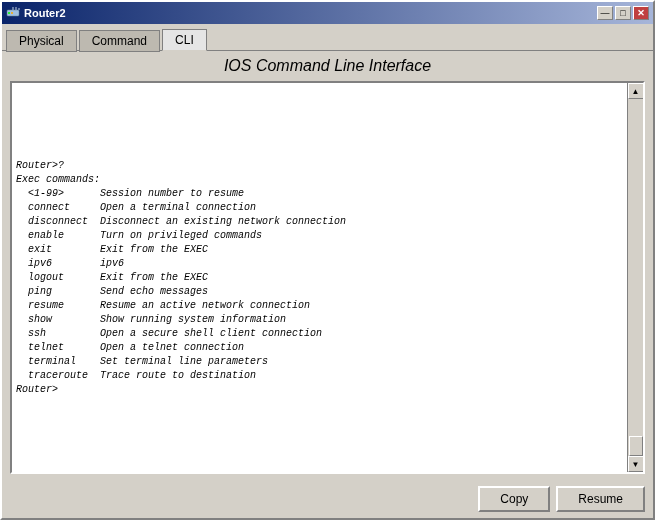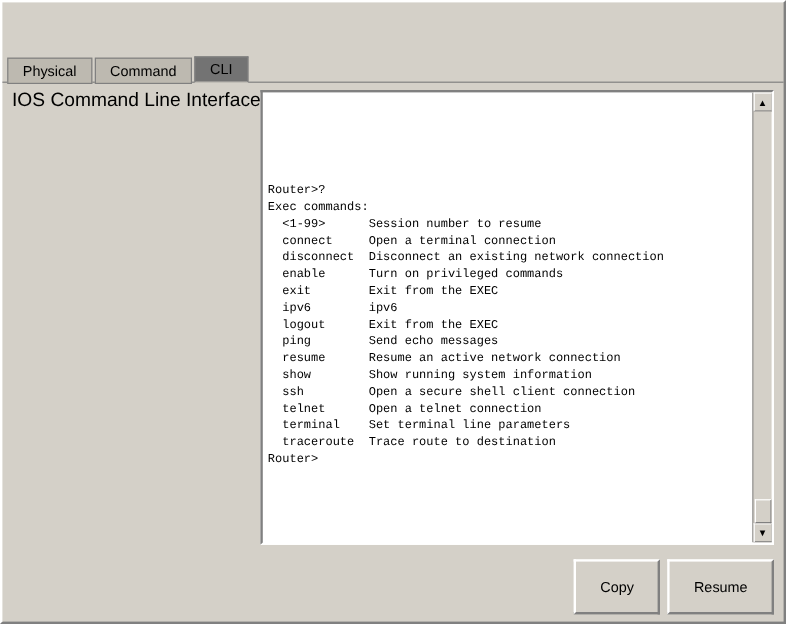--- a/index.html
+++ b/index.html
@@ -86,51 +86,51 @@
     .title-btn.close {
       background: #d4d0c8;
     }
 
     .tab-bar {
       display: flex;
       align-items: flex-end;
       padding: 4px 4px 0 4px;
       gap: 2px;
       flex-shrink: 0;
-      margin-top: 40px;
     }
 
     .tab {
       padding: 3px 12px;
       border: 1px solid #808080;
       background: #d4d0c8;
       cursor: pointer;
       font-size: 12px;
       position: relative;
       top: 1px;
     }
 
     .tab.active {
-      background: #737373;
+      background: #e5e5e5;
       border-bottom-color: #d4d0c8;
       z-index: 2;
       font-weight: normal;
     }
 
     .tab:not(.active) {
       background: #bdb9b0;
       top: 2px;
     }
 
     .content-area {
       padding: 6px 8px;
       flex: 1;
       display: flex;
-      flex-direction: row;
+      flex-direction: column;
       overflow: hidden;
+      font-style: italic;
     }
 
     .page-title {
       text-align: center;
       font-size: 16px;
       font-weight: normal;
       margin-bottom: 6px;
       color: #000;
     }
 
@@ -222,36 +222,56 @@
 
     .bottom-bar {
       display: flex;
       justify-content: flex-end;
       padding: 6px 8px 6px 8px;
       gap: 6px;
       flex-shrink: 0;
     }
 
     .btn {
-      padding: 14px 20px;
+      padding: 4px 20px;
       background: #d4d0c8;
       border: 2px solid #ffffff;
       border-right-color: #808080;
       border-bottom-color: #808080;
       cursor: pointer;
       font-size: 12px;
       min-width: 72px;
       text-align: center;
     }
   </style>
 </head>
 <body>
 
 <div class="window">
 
+  <div class="title-bar">
+    <div class="title-bar-left">
+      <div class="title-icon">
+        <svg viewBox="0 0 14 14" fill="none" xmlns="http://www.w3.org/2000/svg">
+          <rect x="1" y="4" width="12" height="6" rx="1" fill="#a0c0e0" stroke="#608090" stroke-width="0.5"></rect>
+          <circle cx="3" cy="7" r="1" fill="#00ff00"></circle>
+          <circle cx="6" cy="7" r="1" fill="#ffaa00"></circle>
+          <line x1="7" y1="4" x2="7" y2="1" stroke="#c0d0e0" stroke-width="1"></line>
+          <line x1="10" y1="4" x2="10" y2="1" stroke="#c0d0e0" stroke-width="1"></line>
+          <line x1="13" y1="4" x2="13" y2="2" stroke="#c0d0e0" stroke-width="1"></line>
+        </svg>
+      </div>
+      <span class="title-text">Router2</span>
+    </div>
+    <div class="title-buttons">
+      <div class="title-btn">—</div>
+      <div class="title-btn">□</div>
+      <div class="title-btn close" style="background:#c04040; color:white; font-weight:bold;">✕</div>
+    </div>
+  </div>
 
   <div class="tab-bar">
     <div class="tab">Physical</div>
     <div class="tab">Command</div>
     <div class="tab active">CLI</div>
   </div>
 
   <div style="height:1px; background:#808080; margin:0; flex-shrink:0;"></div>
 
   <div class="content-area">

